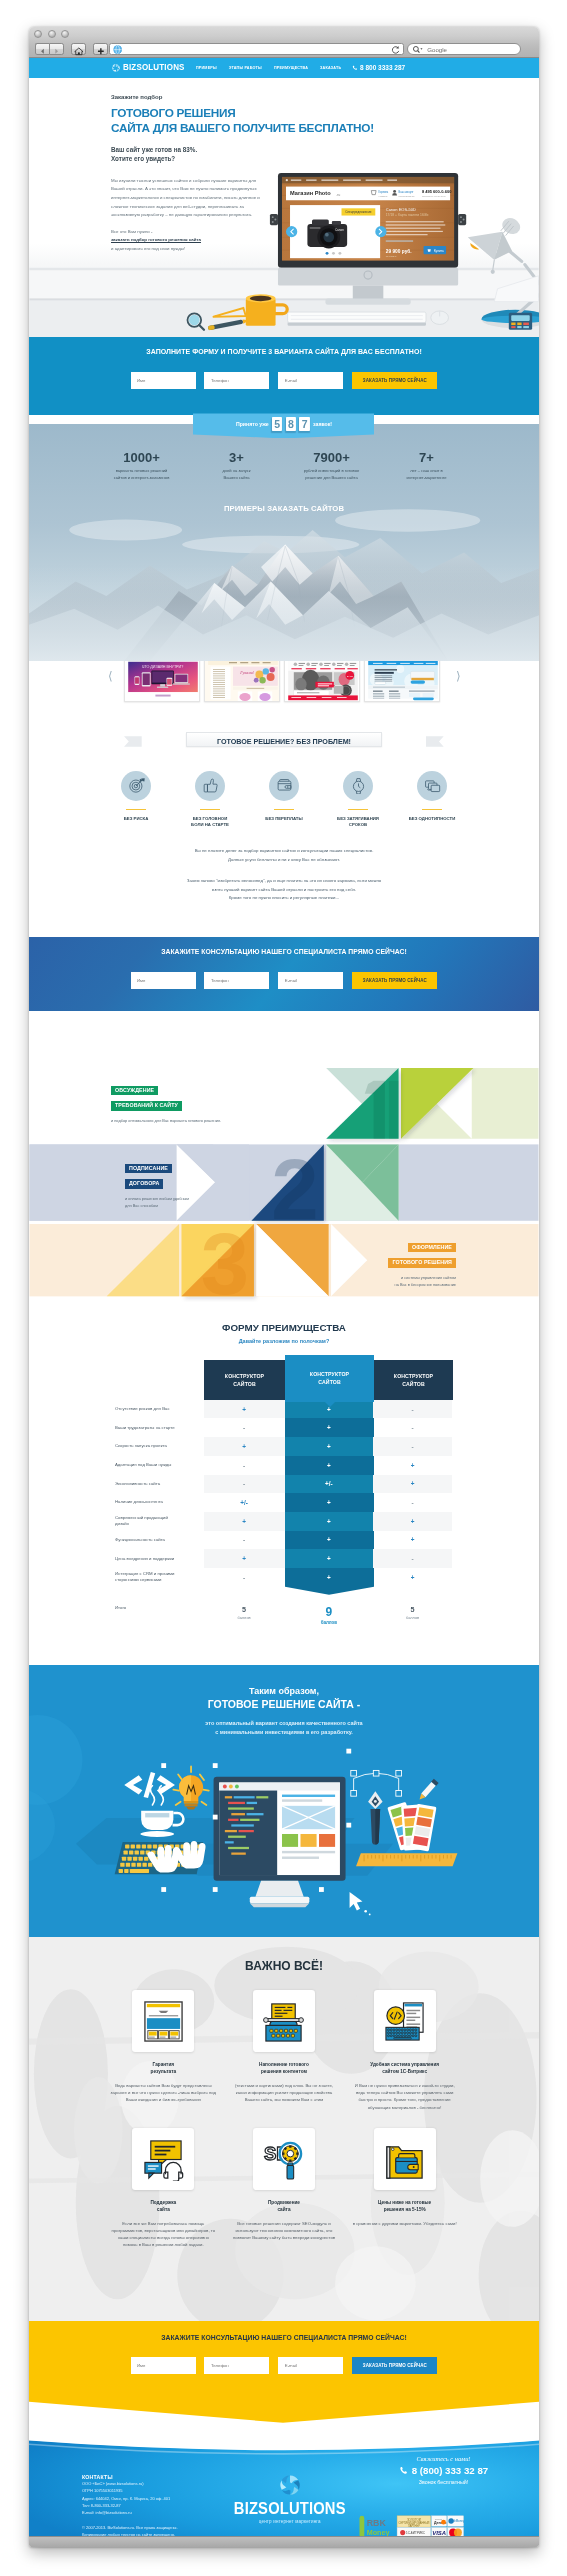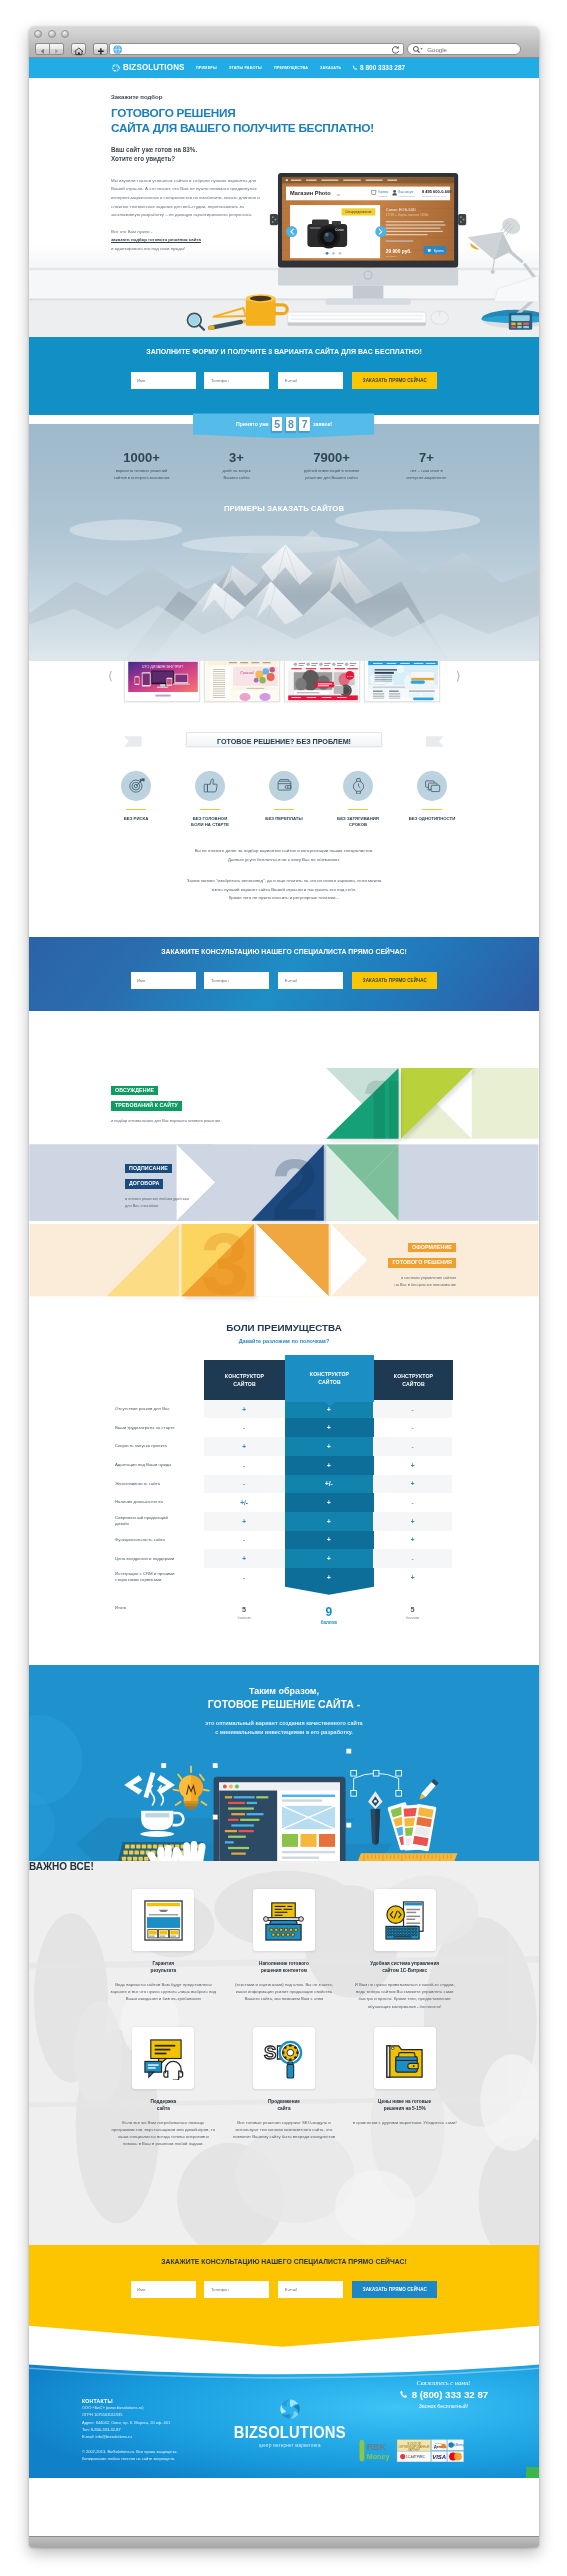--- a/index.html
+++ b/index.html
@@ -147,29 +147,29 @@
   .tot-l{width:89px;font-size:4.3px;color:#4b5a66;}
   .tot-v{width:81px;text-align:center;}
   .tot-v.mid{width:89px;}
   .tot-v.c3{width:79px;}
   .tot-v .n{font-size:7.2px;font-weight:bold;color:#4b5a66;}
   .tot-v .t{font-size:3.9px;color:#7b8994;margin-top:1.2px;}
   .tot-v.mid .n{font-size:12px;color:#1b8ec4;}
   .tot-v.mid .t{font-size:4.5px;color:#1b8ec4;font-weight:bold;}
 
   
-  #thus{position:relative;height:196px;background:#1f92ce;overflow:hidden;}
+  #thus{position:relative;height:272px;background:#1f92ce;overflow:hidden;}
   .th-1{position:relative;z-index:4;text-align:center;color:#fff;font-size:9px;font-weight:bold;padding-top:21px;}
   .th-2{position:relative;z-index:4;text-align:center;color:#fff;font-size:10.5px;font-weight:bold;margin-top:2.4px;}
   .th-3{position:relative;z-index:4;text-align:center;color:#dff0fb;font-size:5.5px;font-weight:bold;line-height:1.65;margin-top:8.9px;}
 
   
   #impband{position:relative;background:#ededed;overflow:hidden;height:384px;}
   #impBg{position:absolute;inset:0;z-index:0;}
-  .imp-title{position:relative;z-index:2;color:#23323c;font-size:10px;font-weight:bold;}
+  .imp-title{position:relative;z-index:2;text-align:center;color:#23323c;font-size:12px;font-weight:bold;padding-top:22px;}
   #impGrid{position:relative;z-index:2;width:362px;margin:17.7px auto 0;
       display:grid;grid-template-columns:repeat(3,1fr);row-gap:17.7px;}
   .impcell{width:106px;margin:0 auto;}
   .card{width:62px;height:62px;background:#fff;border-radius:3.2px;box-shadow:0 0.8px 2.4px rgba(0,0,0,.11);
       display:flex;align-items:center;justify-content:center;margin:0 auto;}
   .imp-h{text-align:center;font-size:4.7px;font-weight:bold;color:#24323c;line-height:1.5;margin-top:8.9px;}
   .imp-p{text-align:center;font-size:4.3px;color:#565f67;line-height:1.68;margin-top:6.4px;}
 
   
   #cta2{position:relative;height:118px;background:#fff;overflow:hidden;}
@@ -975,21 +975,21 @@
           </div>
           <div style="position:absolute;left:306px;top:169px;z-index:3;text-align:right;width:121px">
             <div class="badge" style="background:#ee9f2e">ОФОРМЛЕНИЕ</div><br>
             <div class="badge" style="background:#ee9f2e;margin-top:3.2px">ГОТОВОГО РЕШЕНИЯ</div>
             <div class="stepsmall" style="margin-top:7.2px">и системы управления сайтом<br>на Вас в бессрочное пользование</div>
           </div>
         </div>
       </div>
 
       <div id="advband">
-        <div class="adv-title">БОЛИ ПРЕИМУЩЕСТВА</div>
+        <div class="adv-title">ФОРМУ ПРЕИМУЩЕСТВА</div>
         <div class="adv-sub">Давайте разложим по полочкам?</div>
         <div id="advTable">
           <div class="advhd c1">КОНСТРУКТОР<br>САЙТОВ<div class="advnotch" style="border-top:5.6px solid #1e3a52"></div></div>
           <div class="advhd c2">КОНСТРУКТОР<br>САЙТОВ<div class="advnotch" style="border-top:5.6px solid #1b8ec4"></div></div>
           <div class="advhd c3">КОНСТРУКТОР<br>САЙТОВ<div class="advnotch" style="border-top:5.6px solid #1e3a52"></div></div>
           <div id="advRows">
               <div class="advrow odd">
                 <div class="rl">Отсутствие рисков для Вас</div>
                 <div class="rv">+</div>
                 <div class="rv mid">+</div>

